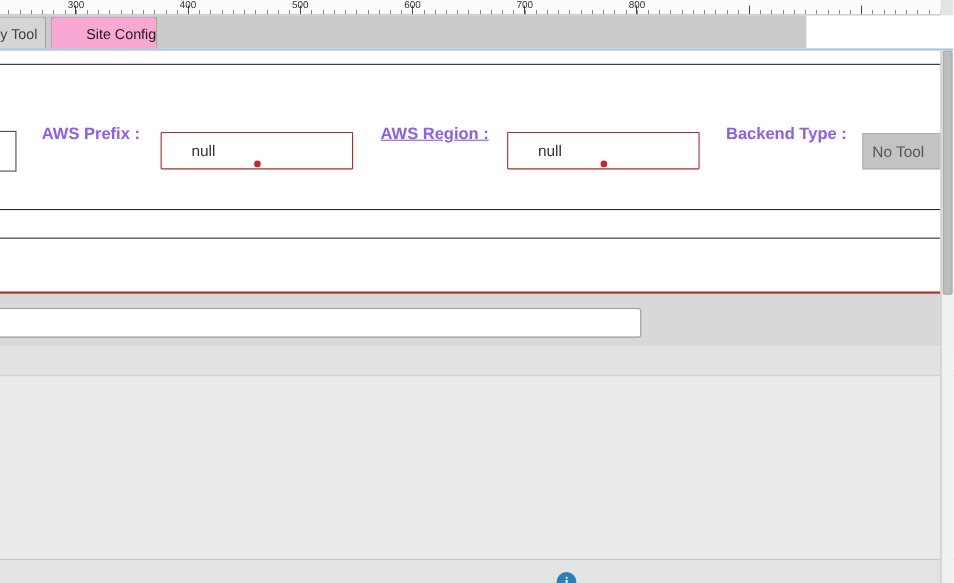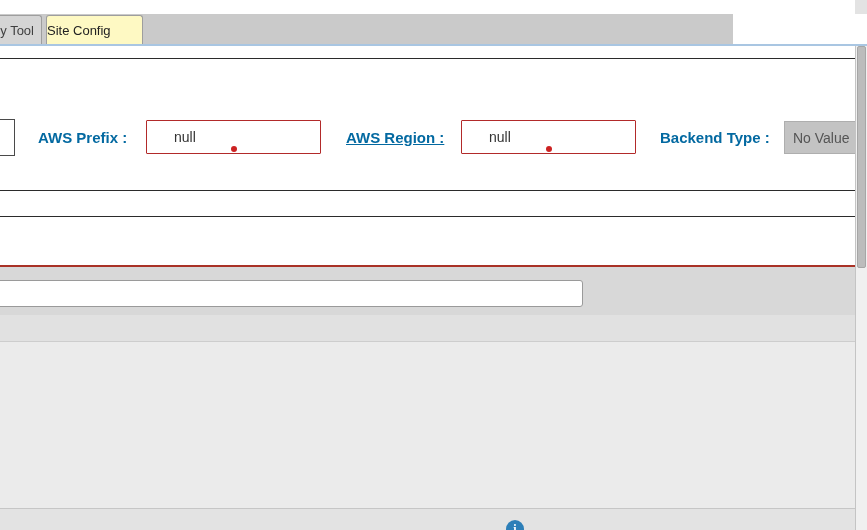--- a/index.html
+++ b/index.html
@@ -29,33 +29,33 @@
   .ruler-corner { position:absolute; left:855px; top:0; width:12px; height:14px; background:#e3e3e3; }
 
   
   .tabbar { position:absolute; left:0; top:14px; width:733px; height:30px; background:#cacaca; }
   .tab {
     position:absolute; top:1px; height:29px; box-sizing:border-box;
     display:flex; align-items:center; font-size:13px; color:#3f3f3f;
     border:1px solid #9e9e9e; border-bottom:none; border-radius:3px 3px 0 0;
   }
   .tab-inactive { left:-38px; width:80px; background:#d5d5d5; justify-content:flex-end; padding-right:7px; }
-  .tab-active { left:46px; width:97px; background:#fef9c3; color:#222; justify-content:flex-start; }
+  .tab-active { left:46px; width:97px; background:#f9a8d4; color:#222; justify-content:flex-end; }
   .tab-underline { position:absolute; left:0; top:44px; width:867px; height:2px; background:var(--tab-underline,#a9c6e2); }
 
   
   .hline { position:absolute; left:0; width:855px; height:1px; background:#2b2b2b; }
   #line-top { top:58px; }
   #line-mid1 { top:190px; }
   #line-mid2 { top:216px; }
   .red-line { position:absolute; left:0; top:265px; width:855px; height:2px; background:var(--red-divider,#a93226); }
 
   
   .partial-input { position:absolute; left:-22px; top:119px; width:37px; height:37px; background:#fff; border:1px solid #4a4a4a; box-sizing:border-box; }
-  .flabel { position:absolute; top:129px; font-size:15px; font-weight:bold; color:#0369a1; white-space:nowrap; }
+  .flabel { position:absolute; top:113px; font-size:15px; font-weight:bold; color:#8b5cf6; white-space:nowrap; }
   #lbl-prefix { left:38px; }
   #lbl-region { left:346px;text-decoration:underline; }
   #lbl-backend { left:660px; }
   .err-input {
     position:absolute; box-sizing:border-box; height:34px; width:175px; top:120px;
     border:1.5px solid var(--error-border,#b22a2a); border-radius:1px; background:#fff;
     font-family:"Liberation Sans", sans-serif; font-size:14px; color:#333; padding:0 27px; outline:none;
   }
   #inp-prefix { left:146px; }
   #inp-region { left:461px; }
@@ -86,20 +86,28 @@
 
   
   .scrollbar { position:absolute; left:855px; top:46px; width:12px; height:484px; background:#f0f0f0; border-left:1px solid #c4c4c4; box-sizing:border-box; }
   .scroll-thumb { position:absolute; left:1px; top:0; width:9px; height:222px; background:#bcbcbc; border:1px solid #a6a6a6; border-radius:2px; box-sizing:border-box; }
 </style>
 </head>
 <body>
 
 <div class="screen">
 
+  <div class="ruler">
+    <span class="ruler-mark">300</span>
+    <span class="ruler-mark">400</span>
+    <span class="ruler-mark">500</span>
+    <span class="ruler-mark">600</span>
+    <span class="ruler-mark">700</span>
+    <span class="ruler-mark">800</span>
+  </div>
   <div class="ruler-corner"></div>
 
   <div class="tabbar">
     <div class="tab tab-inactive">
       <span>y Tool</span>
     </div>
     <div class="tab tab-active">
       <span>Site Config</span>
     </div>
   </div>
@@ -112,21 +120,21 @@
   <label class="flabel" id="lbl-prefix">AWS Prefix :</label>
   <input class="err-input" id="inp-prefix" type="text" value="null" style="">
   <span class="err-dot" id="dot-prefix"></span>
 
   <label class="flabel" id="lbl-region">AWS Region :</label>
   <input class="err-input" id="inp-region" type="text" value="null" style="">
   <span class="err-dot" id="dot-region"></span>
 
   <label class="flabel" id="lbl-backend">Backend Type :</label>
   <div class="backend-box">
-    <span>No Value</span>
+    <span>No Tool</span>
   </div>
 
   <div class="hline" id="line-mid1"></div>
   <div class="hline" id="line-mid2"></div>
 
   <div class="gray-strip"></div>
   <div class="red-line"></div>
   <input class="wide-input" type="text" value="" style="">
 
   <div class="mid-strip"></div>

